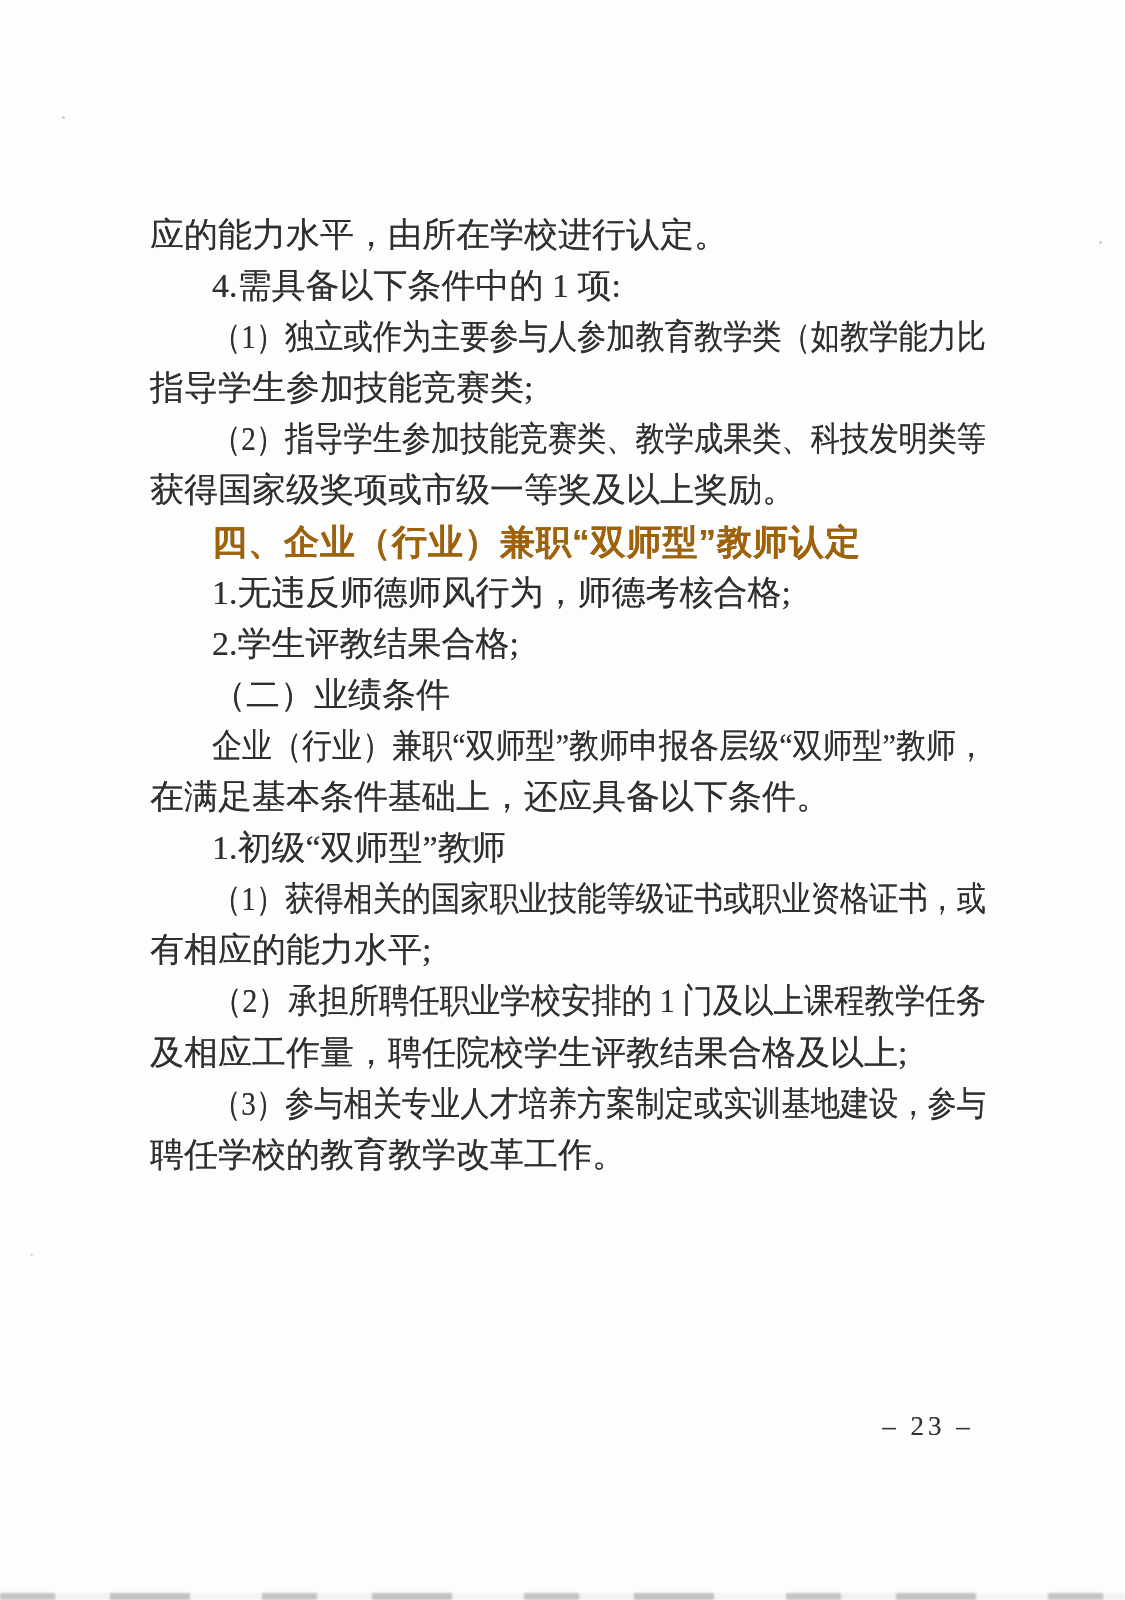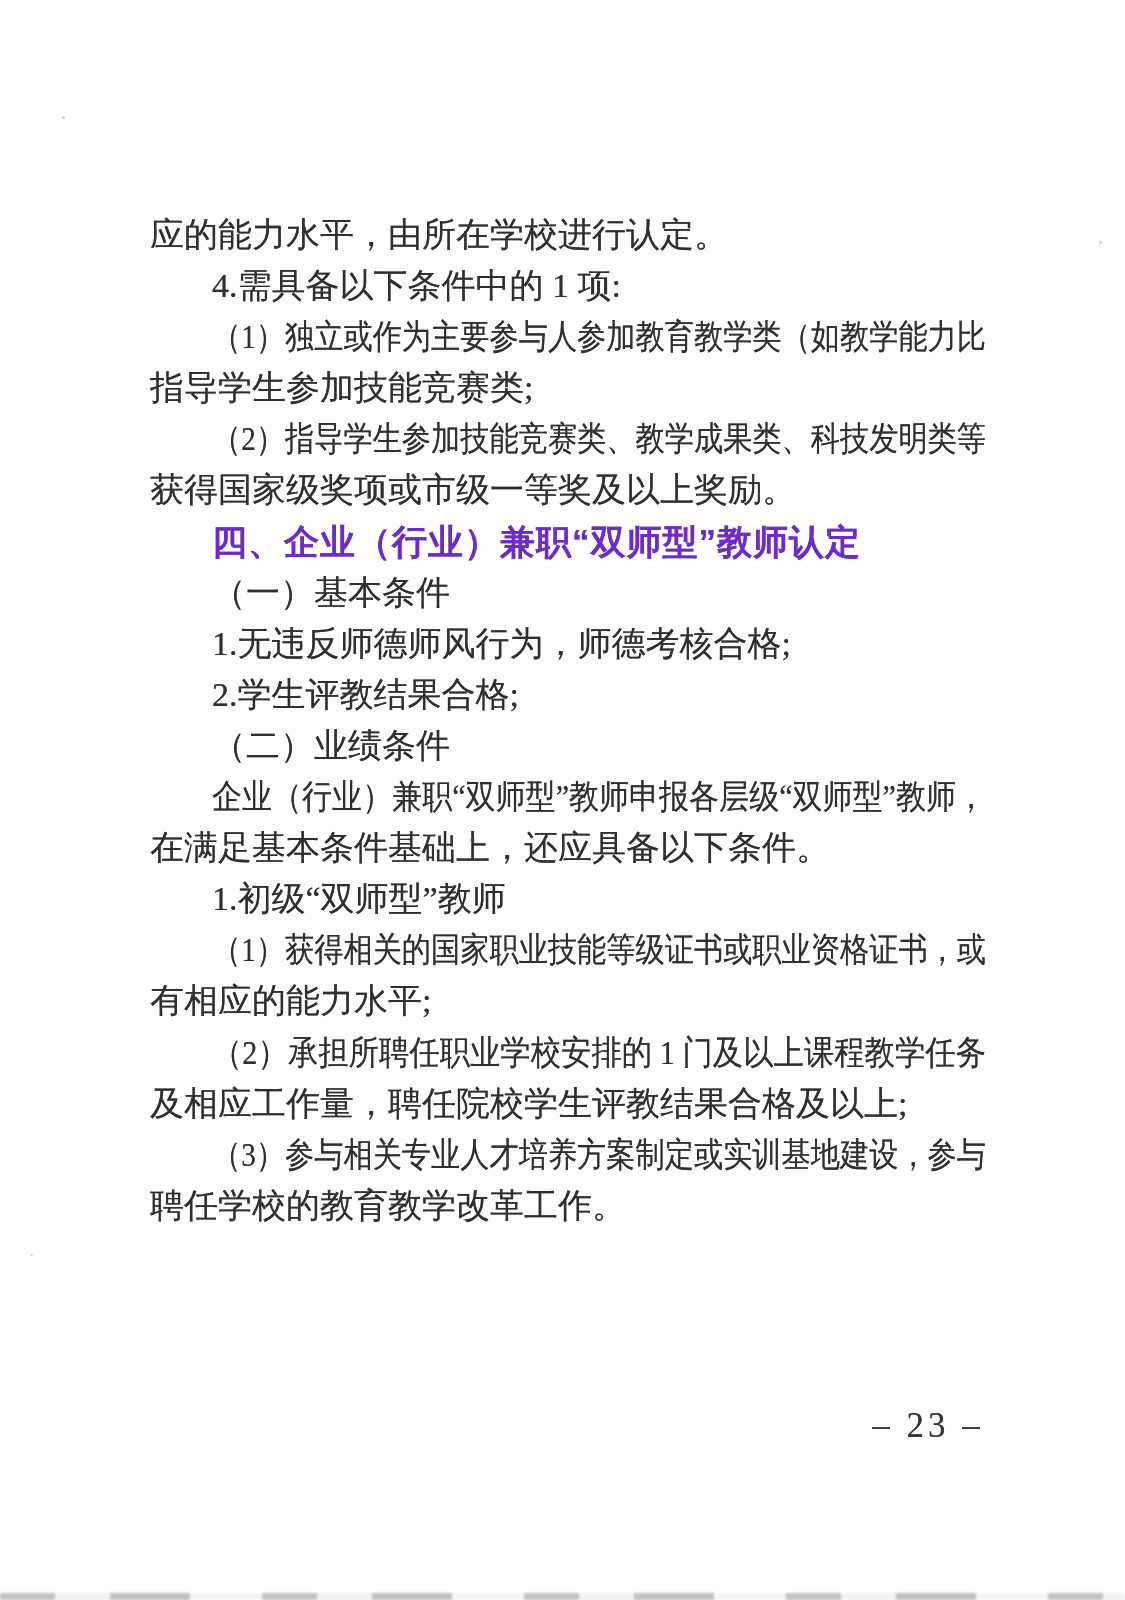--- a/index.html
+++ b/index.html
@@ -35,31 +35,31 @@
   .line .t {
     display: inline-block;
     transform-origin: 0 50%;
   }
   .line.indent { padding-left: 62px; }
   .line.heading .t {
     font-family: "Liberation Sans", "DejaVu Sans", sans-serif;
     font-weight: bold;
     font-size: 35px;
     letter-spacing: 1px;
-    color: #6d28d9;
+    color: #a16207;
   }
   .pageno {
     position: absolute;
     left: 858px;
     top: 1408px;
     width: 140px;
     height: 36px;
     line-height: 36px;
     text-align: center;
-    font-size: 35px;
+    font-size: 27px;
     letter-spacing: 4px;
     color: #333;
     text-shadow: 0 0 0.5px rgba(50,50,50,0.6);
   }
   .speck {
     position: absolute;
     border-radius: 50%;
     pointer-events: none;
   }
   .speck-1 { left: 470px; top: 838px; width: 5px; height: 4px; background: rgba(85,85,85,0.55); }
@@ -85,21 +85,20 @@
 
 <div class="page">
   <div class="content">
       <div class="line plain"><span class="t">应的能力水平，由所在学校进行认定。</span></div>
       <div class="line indent"><span class="t">4.需具备以下条件中的 1 项:</span></div>
       <div class="line indent fill"><span class="t" style="transform: scaleX(0.859046);">（1）独立或作为主要参与人参加教育教学类（如教学能力比</span></div>
       <div class="line plain"><span class="t">指导学生参加技能竞赛类;</span></div>
       <div class="line indent fill"><span class="t" style="transform: scaleX(0.859046);">（2）指导学生参加技能竞赛类、教学成果类、科技发明类等</span></div>
       <div class="line plain"><span class="t">获得国家级奖项或市级一等奖及以上奖励。</span></div>
       <div class="line indent heading"><span class="t">四、企业（行业）兼职“双师型”教师认定</span></div>
-      <div class="line indent"><span class="t">（一）基本条件</span></div>
       <div class="line indent"><span class="t">1.无违反师德师风行为，师德考核合格;</span></div>
       <div class="line indent"><span class="t">2.学生评教结果合格;</span></div>
       <div class="line indent"><span class="t">（二）业绩条件</span></div>
       <div class="line indent fill"><span class="t" style="transform: scaleX(0.883184);">企业（行业）兼职“双师型”教师申报各层级“双师型”教师，</span></div>
       <div class="line plain"><span class="t">在满足基本条件基础上，还应具备以下条件。</span></div>
       <div class="line indent"><span class="t">1.初级“双师型”教师</span></div>
       <div class="line indent fill"><span class="t" style="transform: scaleX(0.859046);">（1）获得相关的国家职业技能等级证书或职业资格证书，或</span></div>
       <div class="line plain"><span class="t">有相应的能力水平;</span></div>
       <div class="line indent fill"><span class="t" style="transform: scaleX(0.892734);">（2）承担所聘任职业学校安排的 1 门及以上课程教学任务</span></div>
       <div class="line plain"><span class="t">及相应工作量，聘任院校学生评教结果合格及以上;</span></div>

